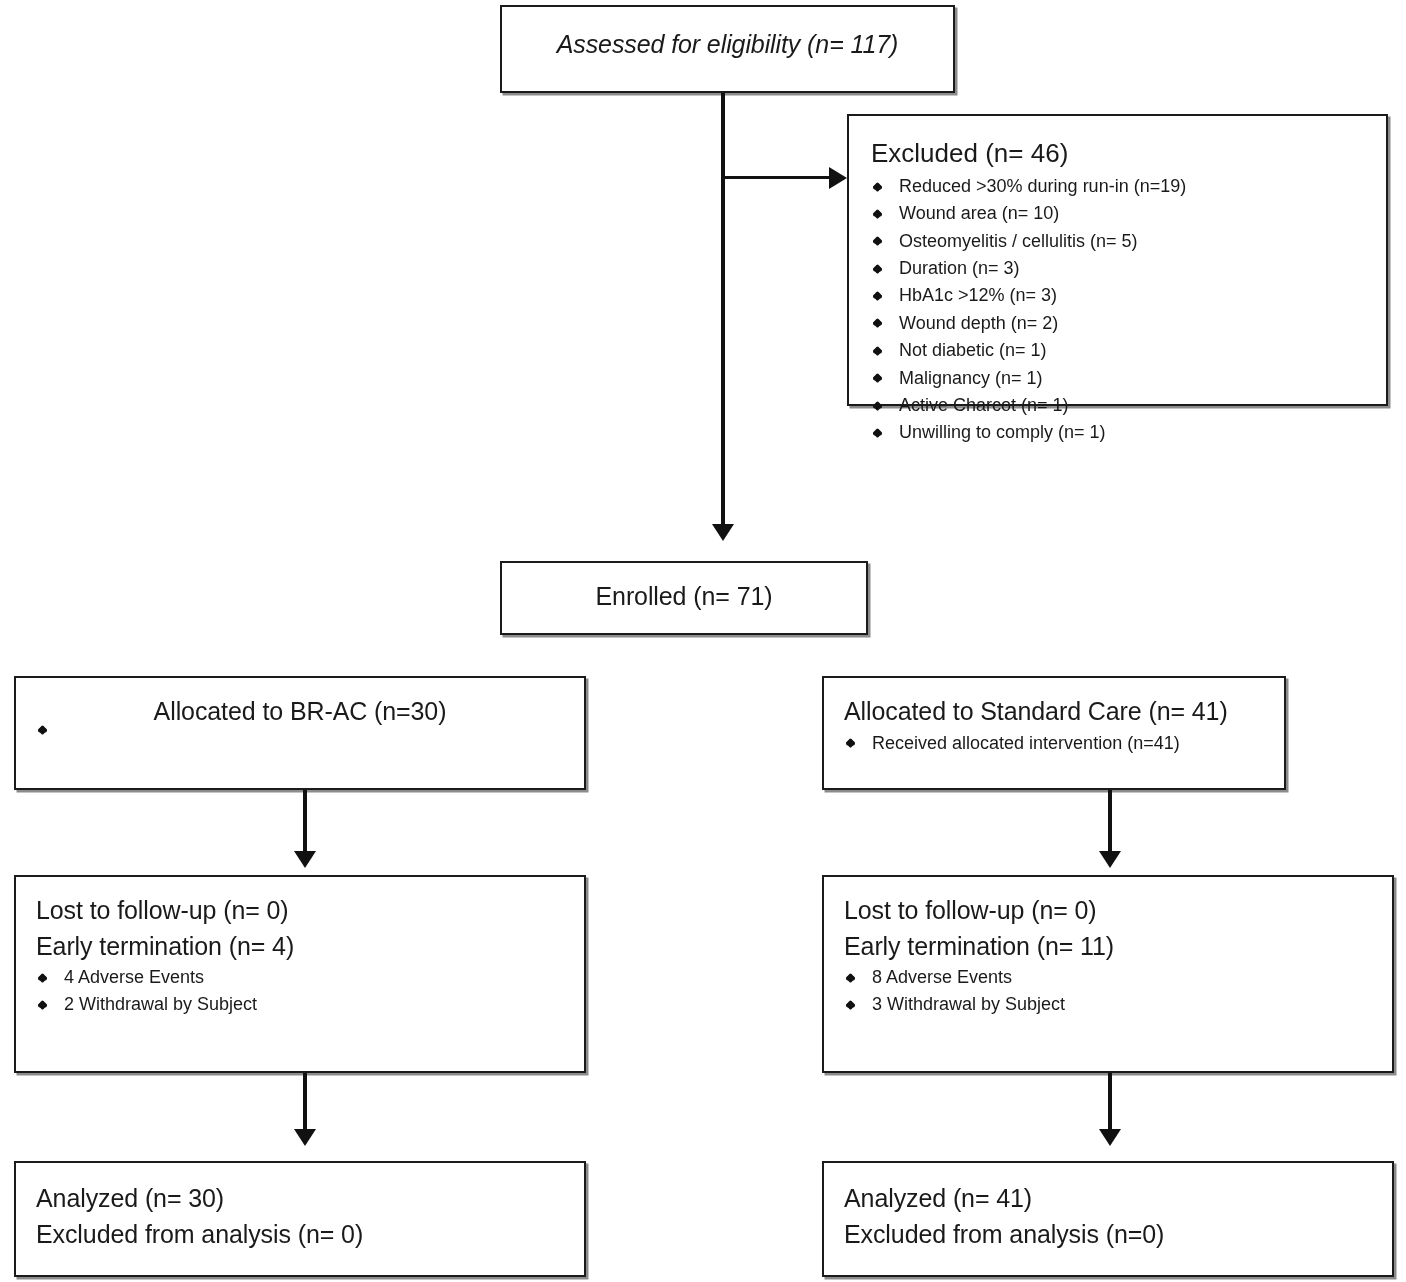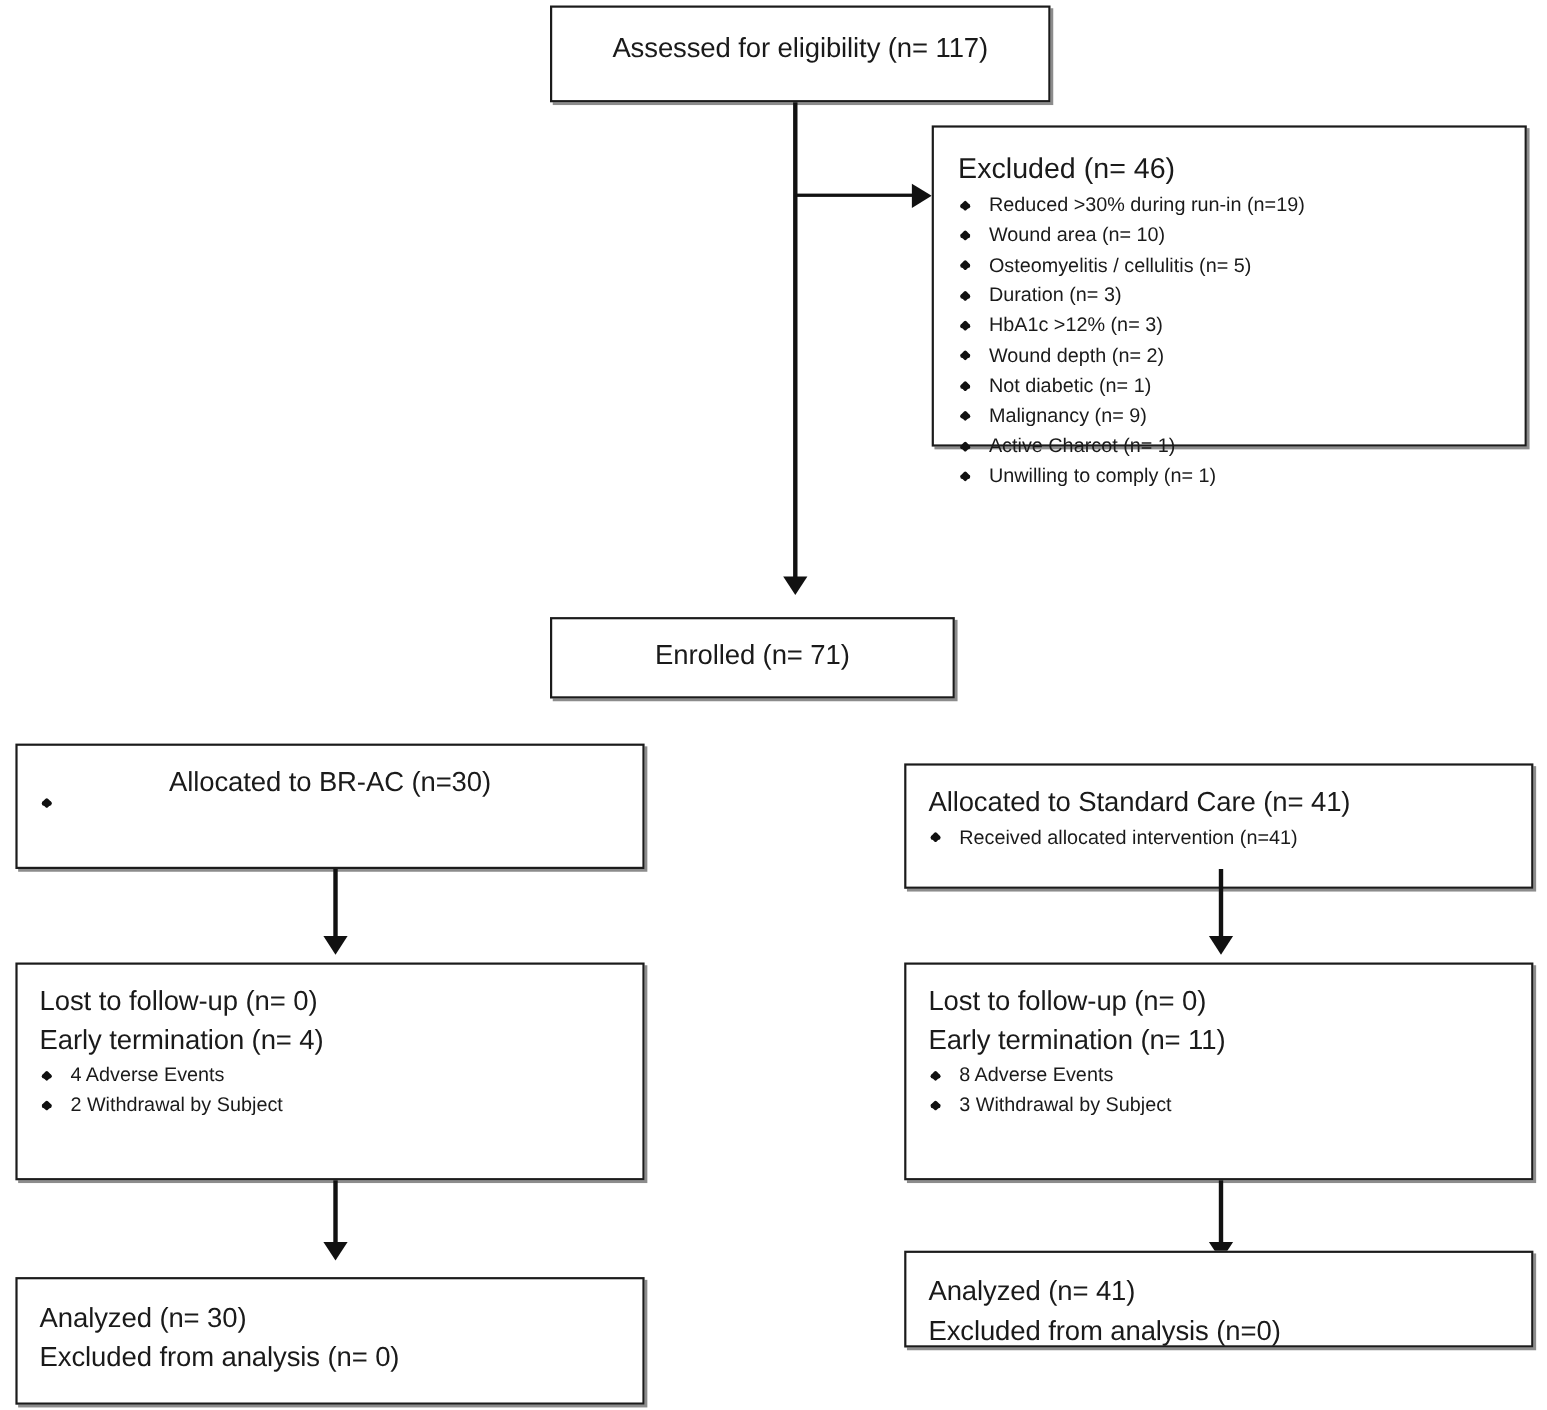--- a/index.html
+++ b/index.html
@@ -122,21 +122,21 @@
     border-bottom: 11px solid transparent;
     border-left: 18px solid #111111;
   }
 </style>
 </head>
 <body>
 
 <div id="canvas">
 
   <div class="box centered" style="left:500px; top:5px; width:455px; height:88px;">
-    <div class="box-inner" style="padding-top:20px;">
+    <div class="box-inner" style="padding-top:20px;font-style:italic;">
       <div class="line">Assessed for eligibility (n= 117)</div>
     </div>
   </div>
 
   <div class="vline" style="left:721px; top:93px; height:433px;"></div>
   <div class="arrow-down" style="left:712px; top:524px;"></div>
 
   <div class="hline" style="left:723px; top:176px; width:110px;"></div>
   <div class="arrow-right" style="left:829px; top:167px;"></div>
 
@@ -167,21 +167,21 @@
         <li>
           <span class="bullet-glyph"></span>
           <span>Wound depth (n= 2)</span>
         </li>
         <li>
           <span class="bullet-glyph"></span>
           <span>Not diabetic (n= 1)</span>
         </li>
         <li>
           <span class="bullet-glyph"></span>
-          <span>Malignancy (n= 9)</span>
+          <span>Malignancy (n= 1)</span>
         </li>
         <li>
           <span class="bullet-glyph"></span>
           <span>Active Charcot (n= 1)</span>
         </li>
         <li>
           <span class="bullet-glyph"></span>
           <span>Unwilling to comply (n= 1)</span>
         </li>
       </ul>
@@ -198,21 +198,21 @@
     <div class="box-inner" style="padding:16px 20px;">
       <div class="line">Allocated to BR-AC (n=30)</div>
       <ul class="bullets">
         <li>
           <span class="bullet-glyph"></span>
         </li>
       </ul>
     </div>
   </div>
 
-  <div class="box" style="left:822px; top:676px; width:572px; height:114px;margin-top:18px;">
+  <div class="box" style="left:822px; top:676px; width:464px; height:114px;">
     <div class="box-inner" style="padding:16px 20px;">
       <div class="line">Allocated to Standard Care (n= 41)</div>
       <ul class="bullets">
         <li>
           <span class="bullet-glyph"></span>
           <span>Received allocated intervention (n=41)</span>
         </li>
       </ul>
     </div>
   </div>
@@ -263,20 +263,20 @@
   <div class="vline" style="left:1108px; top:1073px; height:58px;"></div>
   <div class="arrow-down" style="left:1099px; top:1129px;"></div>
 
   <div class="box" style="left:14px; top:1161px; width:572px; height:116px;">
     <div class="box-inner" style="padding:18px 20px;">
       <div class="line">Analyzed  (n= 30)</div>
       <div class="line">Excluded from analysis (n= 0)</div>
     </div>
   </div>
 
-  <div class="box" style="left:822px; top:1137px; width:572px; height:88px;">
+  <div class="box" style="left:822px; top:1161px; width:572px; height:116px;">
     <div class="box-inner" style="padding:18px 20px;">
       <div class="line">Analyzed  (n= 41)</div>
       <div class="line">Excluded from analysis (n=0)</div>
     </div>
   </div>
 
 </div>
 
 </body></html>

